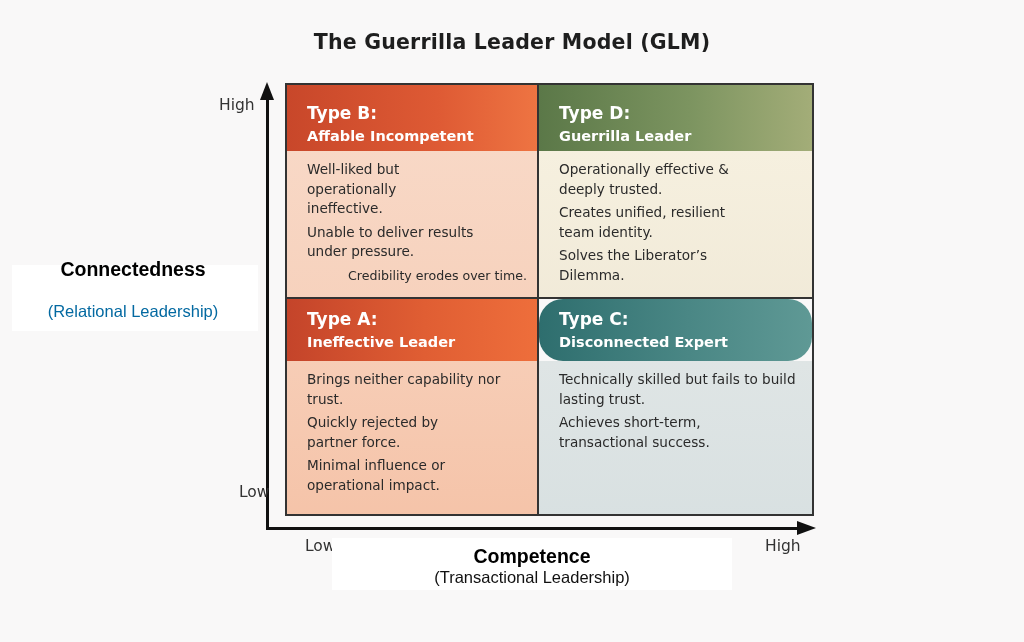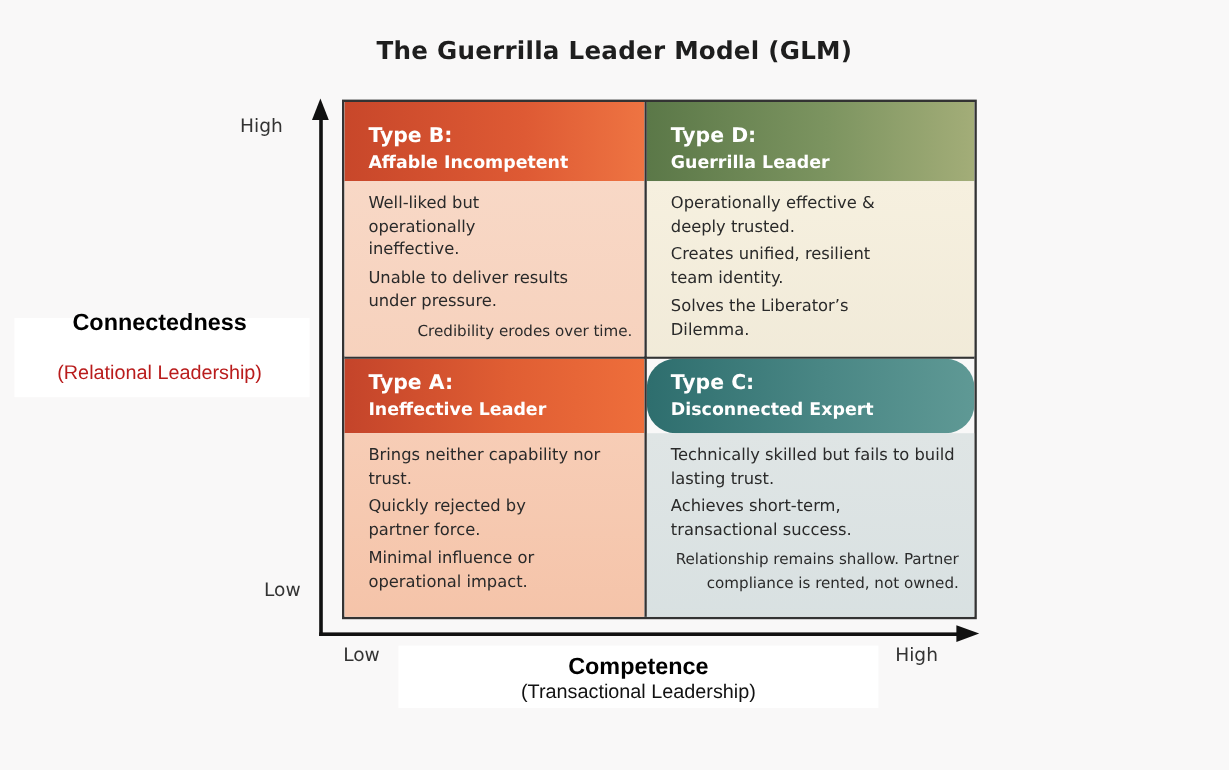--- a/index.html
+++ b/index.html
@@ -50,31 +50,31 @@
     position:absolute; left:260px; top:82px; width:0; height:0;
     border-left:7.5px solid transparent; border-right:7.5px solid transparent;
     border-bottom:18px solid #111;
   }
   .axis-x { position:absolute; left:266px; top:527px; width:535px; height:3px; background:#111; }
   .arrow-right {
     position:absolute; left:797px; top:521px; width:0; height:0;
     border-top:7.5px solid transparent; border-bottom:7.5px solid transparent;
     border-left:19px solid #111;
   }
-  .tick { position:absolute; font-size:15.5px; color:#333; }
+  .tick { position:absolute; font-size:15.5px; color:#333;margin-left:19px; }
   .ylab-box {
     position:absolute; left:12px; top:265px; width:246px; height:66px; background:#fff;
   }
   .ylabel-main {
     position:absolute; left:0; width:266px; top:258px; text-align:center;
     font-family:"Liberation Sans", sans-serif; font-weight:bold; font-size:19.5px; color:#000;
   }
   .ylabel-sub {
     position:absolute; left:0; width:266px; top:302px; text-align:center;
-    font-family:"Liberation Sans", sans-serif; font-size:16.5px; color:#b91c1c;
+    font-family:"Liberation Sans", sans-serif; font-size:16.5px; color:#0369a1;
   }
   .xlab-box {
     position:absolute; left:332px; top:538px; width:400px; height:52px; background:#fff;
   }
   .xlabel-main {
     position:absolute; left:332px; width:400px; top:545px; text-align:center;
     font-family:"Liberation Sans", sans-serif; font-weight:bold; font-size:19.5px; color:#000;
   }
   .xlabel-sub {
     position:absolute; left:332px; width:400px; top:568px; text-align:center;
@@ -143,17 +143,16 @@
   </div>
 
   <div class="cell bottom q-c">
     <div class="cell-head">
       <div class="cell-type">Type C:</div>
       <div class="cell-name">Disconnected Expert</div>
     </div>
     <div class="cell-body">
       <p style="width:245px">Technically skilled but fails to build lasting trust.</p>
       <p style="width:190px">Achieves short-term, transactional success.</p>
-      <p class="small" style="width:240px">Relationship remains shallow. Partner compliance is rented, not owned.</p>
     </div>
   </div>
 
 </div>
 
 </body></html>

